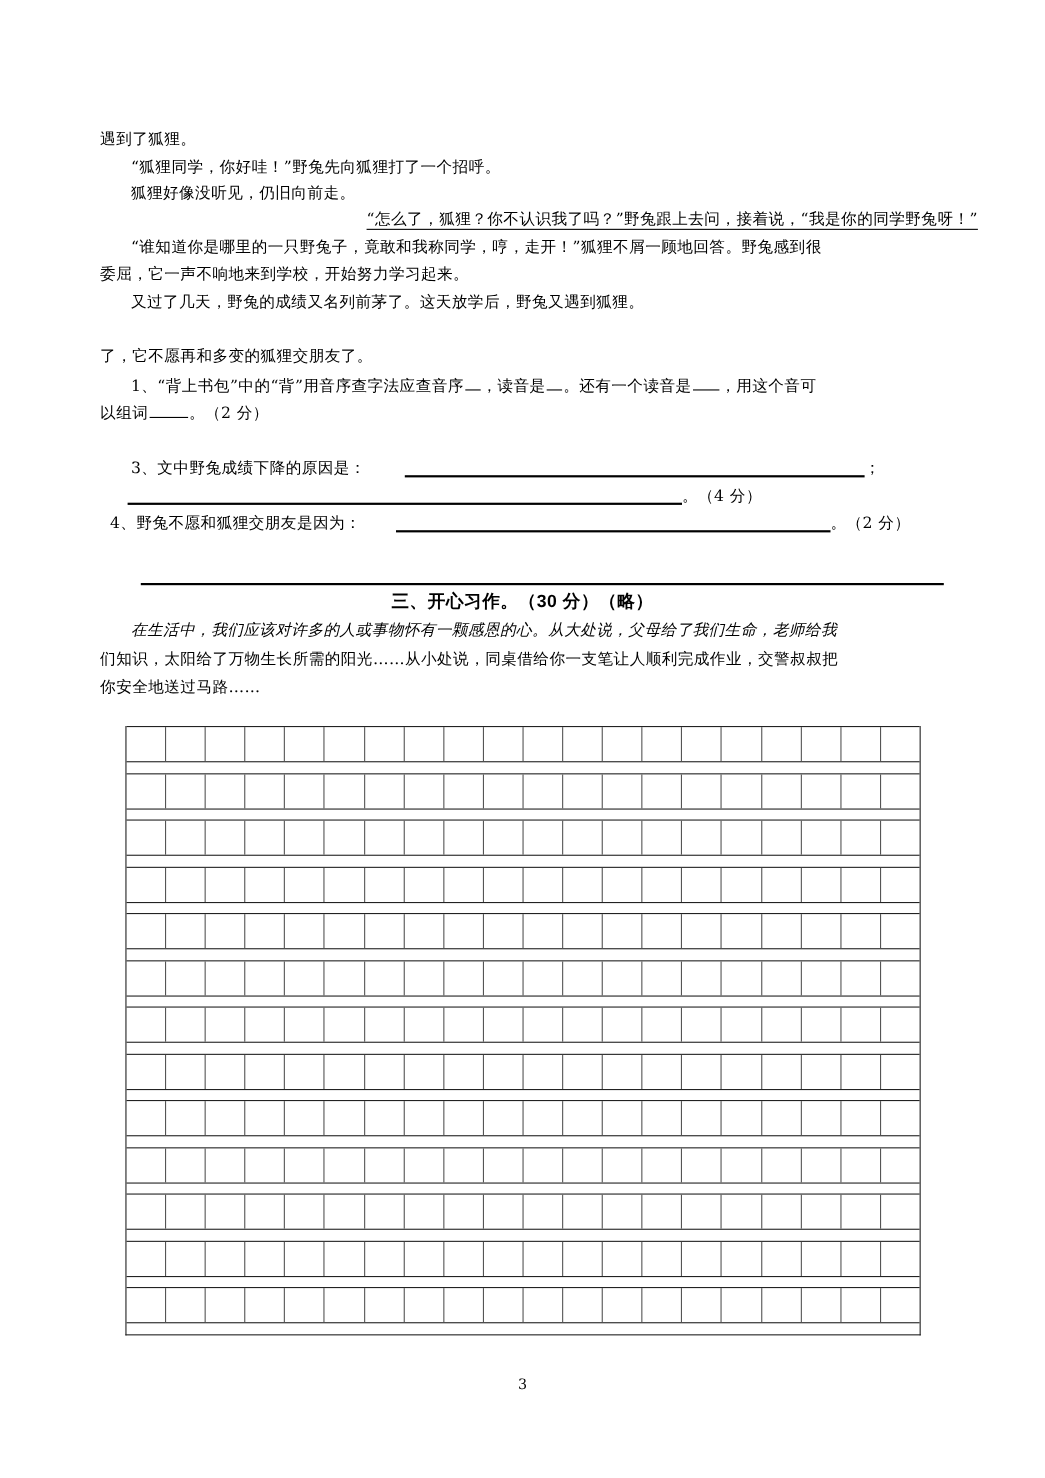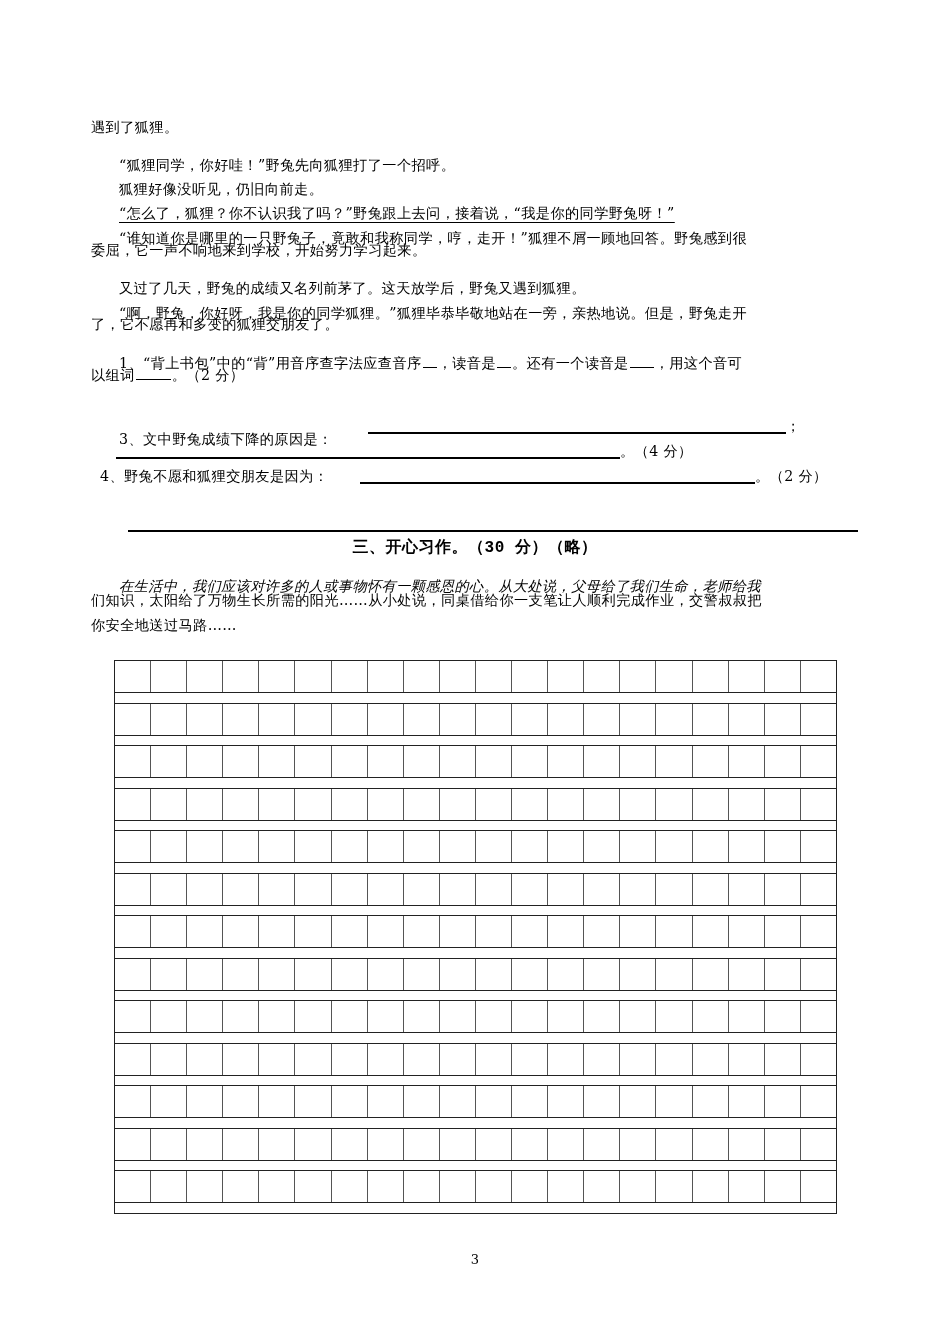--- a/index.html
+++ b/index.html
@@ -7,52 +7,51 @@
     width: 950px; height: 1344px; position: relative; overflow: hidden;
     font-family: "DejaVu Serif", "Liberation Serif", serif;
     color: #000;
     font-size: 14px;
   }
   .page { position: absolute; left: 0; top: 0; width: 950px; height: 1018px; }
   .line {
     position: absolute; left: 91px; width: 770px;
     font-size: 14.2px; line-height: 20px; white-space: nowrap; letter-spacing: 0.4px;
   }
-  .indent { padding-left: 28px; margin-top: 13px; }
+  .indent { padding-left: 28px; }
   .ul { text-decoration: underline; text-underline-offset: 4px; text-decoration-thickness: 1px; }
   .blank {
     display: inline-block; border-bottom: 1.6px solid #000; height: 14px; vertical-align: baseline;
     margin: 0 1px;
   }
   .rule { position: absolute; background: #000; height: 1.6px; }
   .heading {
     position: absolute; left: 0; width: 950px; text-align: center; top: 537px;
-    font-family: Liberation Mono, monospace; font-size: 16px; font-weight: bold;
+    font-family: Liberation Sans, sans-serif; font-size: 16px; font-weight: bold;
     letter-spacing: 0.5px;
   }
   .grid { position: absolute; left: 114px; top: 660px; width: 721px; border-left: 1.5px solid #222; border-right: 1.5px solid #222; border-bottom: 1.5px solid #222; }
   .grow { display: flex; height: 33px; border-top: 1.5px solid #222; border-bottom: 1.5px solid #222; box-sizing: border-box; }
   .gcell { flex: 1; border-right: 1.2px solid #555; box-sizing: border-box; }
   .gcell:last-child { border-right: none; }
   .gap { height: 9.5px; }
   .pageno { position: absolute; top: 1252px; left: 0; width: 950px; text-align: center; font-size: 13px; }
 </style>
 </head>
 <body>
 
 <div class="page">
 
   <div class="line" style="top:117px;">遇到了狐狸。</div>
   <div class="line indent" style="top:142px;">“狐狸同学，你好哇！”野兔先向狐狸打了一个招呼。</div>
   <div class="line indent" style="top:166px;">狐狸好像没听见，仍旧向前走。</div>
-  <div class="line indent" style="top:190px;"><span class="ul">“怎么了，狐狸？你不认识我了吗？”野兔跟上去问，接着说，“我是你的同学野兔呀！”</span></div>
+  <div class="line indent" style="top:190px;text-align:right;"><span class="ul">“怎么了，狐狸？你不认识我了吗？”野兔跟上去问，接着说，“我是你的同学野兔呀！”</span></div>
   <div class="line indent" style="top:215px;">“谁知道你是哪里的一只野兔子，竟敢和我称同学，哼，走开！”狐狸不屑一顾地回答。野兔感到很</div>
   <div class="line" style="top:240px;">委屈，它一声不响地来到学校，开始努力学习起来。</div>
   <div class="line indent" style="top:265px;">又过了几天，野兔的成绩又名列前茅了。这天放学后，野兔又遇到狐狸。</div>
-  <div class="line indent" style="top:290px;">“啊，野兔，你好呀，我是你的同学狐狸。”狐狸毕恭毕敬地站在一旁，亲热地说。但是，野兔走开</div>
   <div class="line" style="top:314px;">了，它不愿再和多变的狐狸交朋友了。</div>
 
   <div class="line indent" style="top:340px;">
     <span>1、“背上书包”中的“背”用音序查字法应查音序</span><span class="blank" style="width:14px;"></span><span>，读音是</span><span class="blank" style="width:14px;"></span><span>。还有一个读音是</span><span class="blank" style="width:24px;"></span><span>，用这个音可</span>
   </div>
   <div class="line" style="top:365px;">
     <span>以组词</span><span class="blank" style="width:35px;"></span><span>。（2 分）</span>
   </div>
 
 

